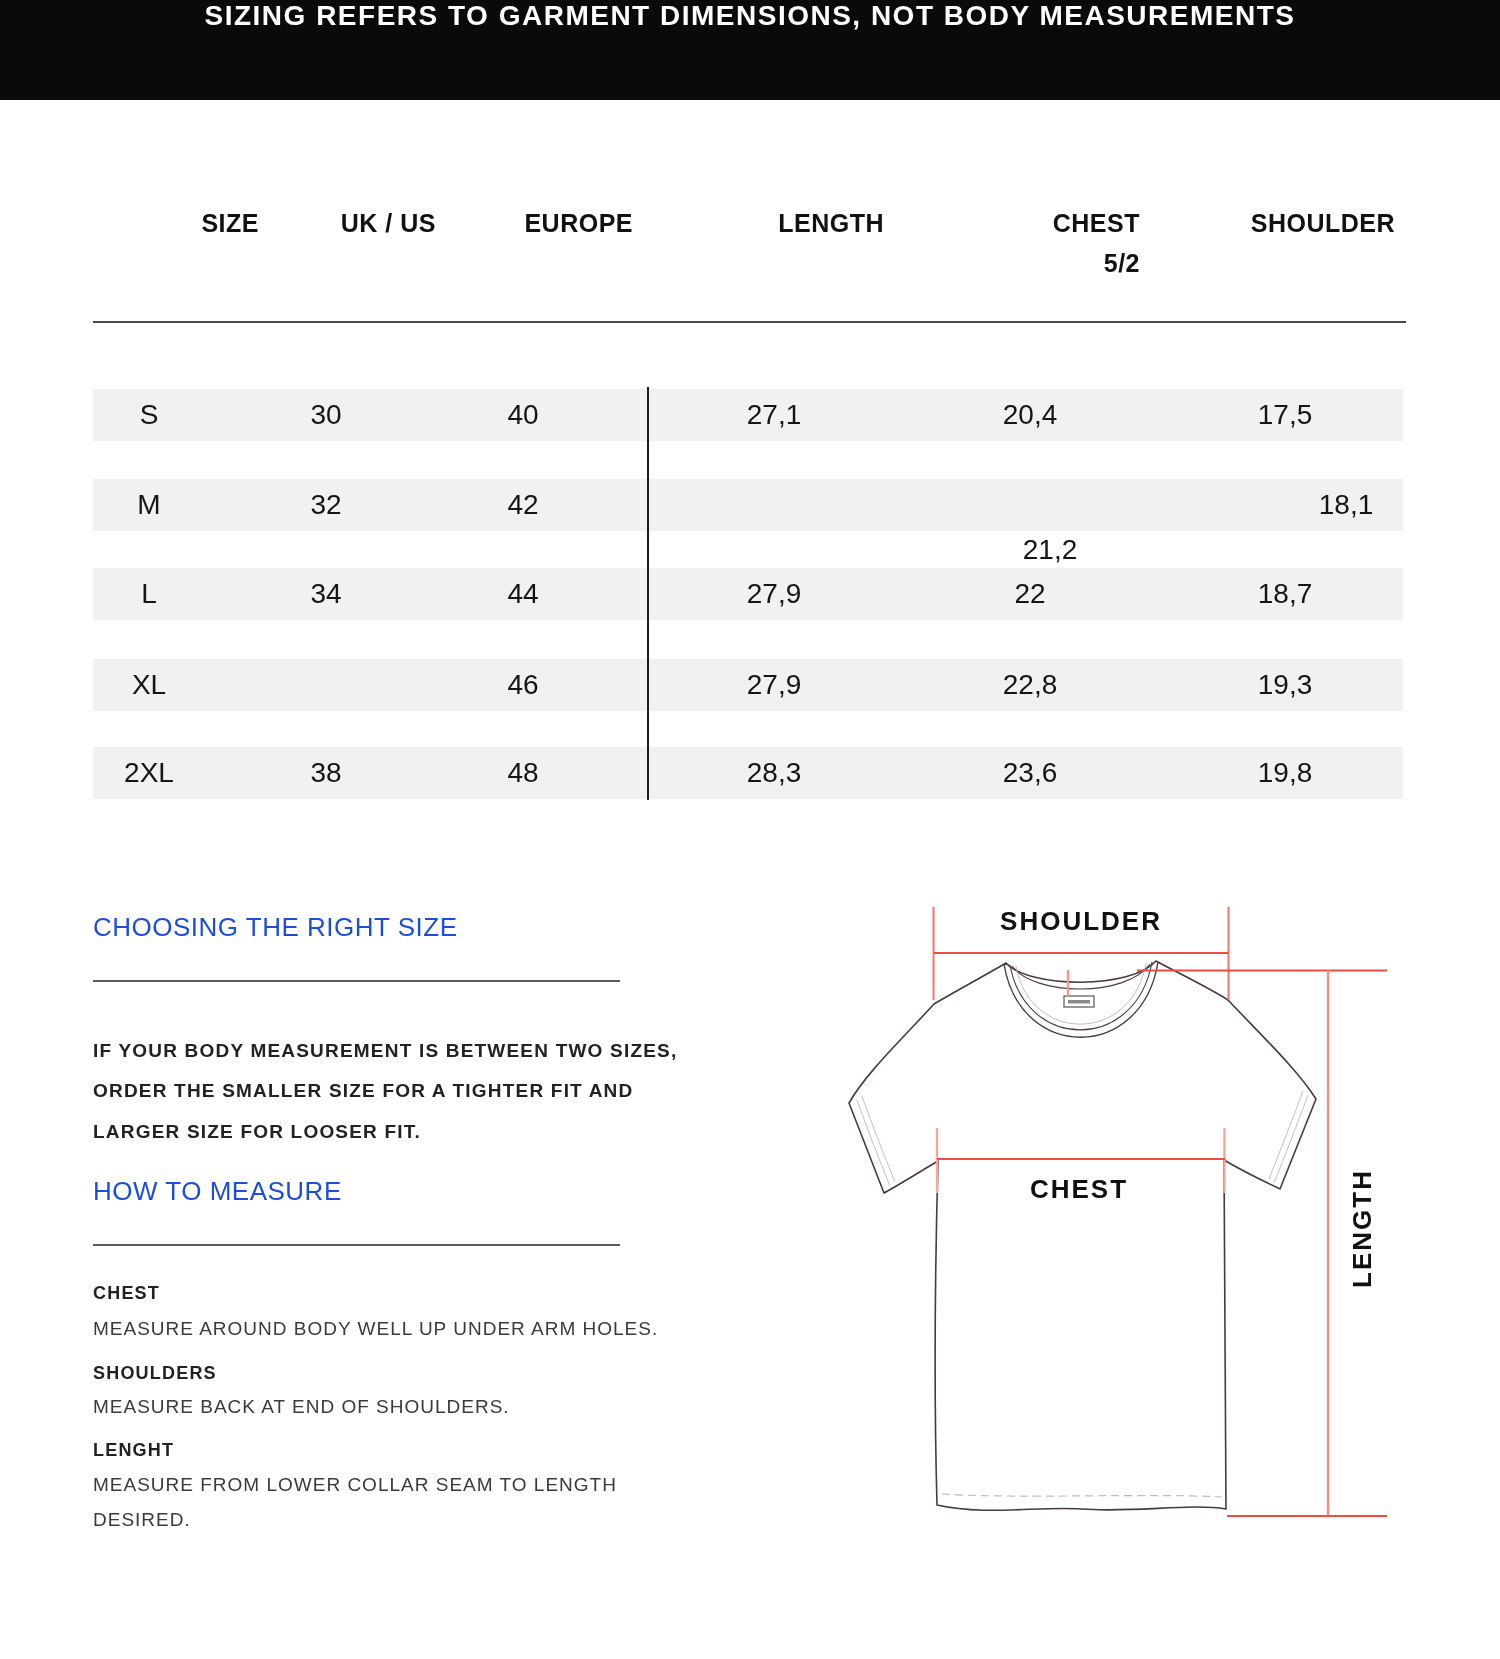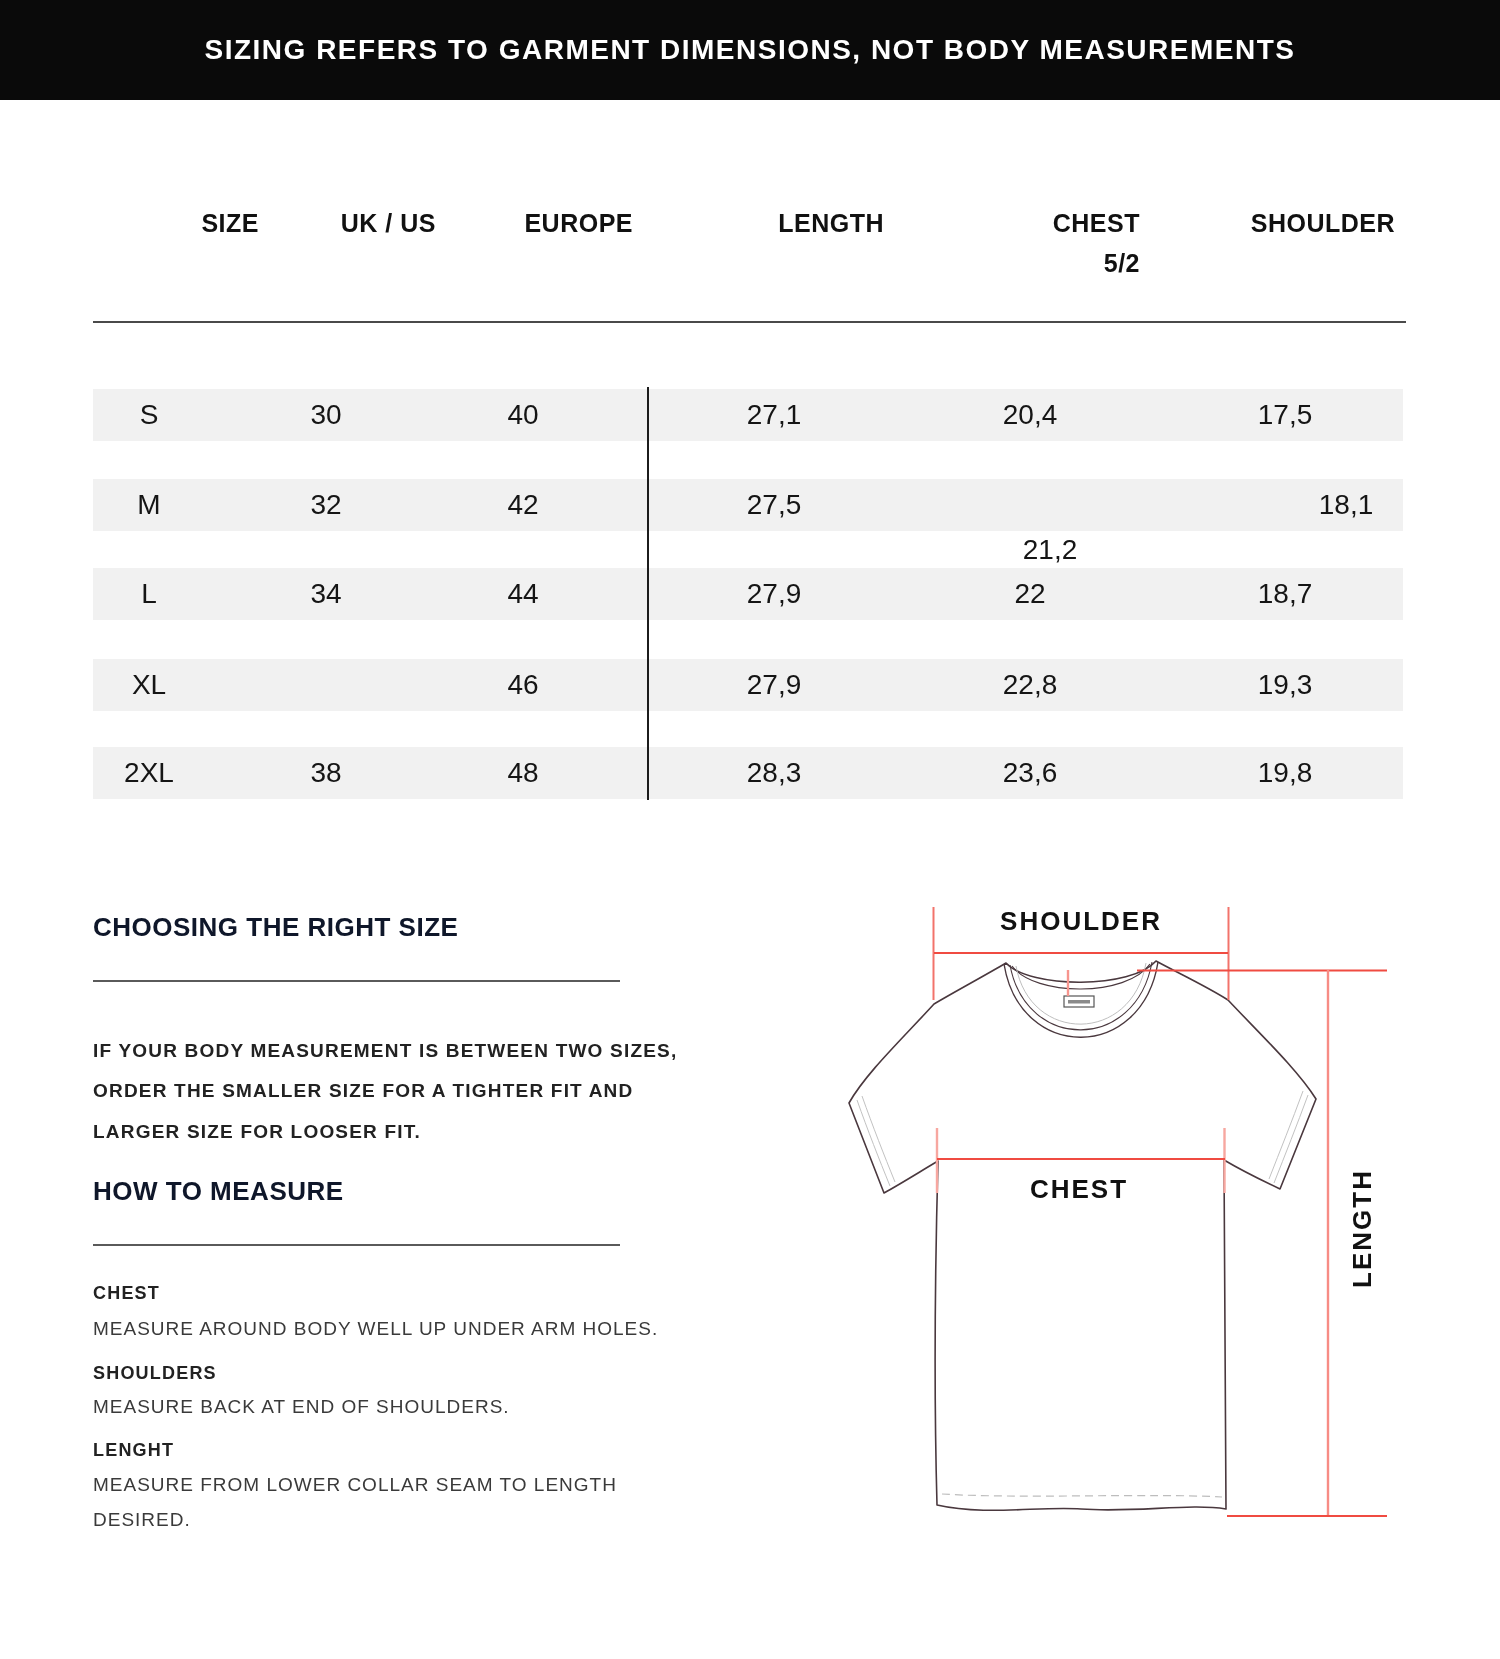--- a/index.html
+++ b/index.html
@@ -4,40 +4,40 @@
 <style>
   html,body{margin:0;padding:0;background:#fff;}
   #page{
     position:relative;width:1500px;height:1659px;background:#ffffff;overflow:hidden;
     font-family:"Liberation Sans","DejaVu Sans",sans-serif;color:#1a1a1a;
   }
   .abs{position:absolute;}
   
   .banner{
     left:0;top:0;width:1500px;height:100px;background:#0a0a0a;
-    display:flex;align-items:center;justify-content:center;
+    display:flex;align-items:flex-start;justify-content:center;
   }
   .banner span{
     color:#ffffff;font-size:28px;font-weight:700;letter-spacing:1.5px;white-space:nowrap;
   }
   
   .col-head{
     top:203px;width:220px;text-align:right;font-size:25px;font-weight:600;
     letter-spacing:.5px;line-height:40px;color:#111;
   }
   .col-head .sub{display:block;}
   .head-rule{left:93px;top:321px;width:1313px;height:2px;background:#4a4a4a;}
   .row-bg{left:93px;width:1310px;height:52px;background:#f1f1f1;}
   .cell{
     width:220px;height:52px;line-height:52px;text-align:center;
     font-size:28px;font-weight:400;color:#151515;white-space:nowrap;
   }
   .v-divider{left:647px;top:387px;width:2px;height:413px;background:#1c1c1c;}
   
-  .sec-title{left:93px;font-size:26px;font-weight:700;letter-spacing:.5px;color:#0f172a;white-space:nowrap;}
+  .sec-title{left:93px;font-size:26px;font-weight:400;letter-spacing:.5px;color:#1d4ed8;white-space:nowrap;}
   .sec-rule{left:93px;width:527px;height:2px;background:#5a5a5a;}
   .para-line{left:93px;font-size:19px;font-weight:600;letter-spacing:1.2px;color:#222;white-space:nowrap;}
   .m-label{left:93px;font-size:18px;font-weight:700;letter-spacing:1.2px;color:#222;white-space:nowrap;}
   .m-text{left:93px;font-size:19px;font-weight:400;letter-spacing:1px;color:#3a3a3a;white-space:nowrap;}
   
   .diag-label{font-size:26px;font-weight:700;letter-spacing:2px;color:#111;text-align:center;white-space:nowrap;}
   .shoulder-label{left:961px;top:906px;width:240px;}
   .chest-label{left:959px;top:1174px;width:240px;}
   .length-label{left:1282px;top:1213px;width:160px;transform:rotate(-90deg);transform-origin:center center;}
   svg{position:absolute;left:0;top:0;pointer-events:none;}
@@ -72,21 +72,20 @@
   <div class="abs cell" style="left:39px;top:389px;">S</div>
   <div class="abs cell" style="left:216px;top:389px;">30</div>
   <div class="abs cell" style="left:413px;top:389px;">40</div>
   <div class="abs cell" style="left:664px;top:389px;">27,1</div>
   <div class="abs cell" style="left:920px;top:389px;">20,4</div>
   <div class="abs cell" style="left:1175px;top:389px;">17,5</div>
 
   <div class="abs cell" style="left:39px;top:479px;">M</div>
   <div class="abs cell" style="left:216px;top:479px;">32</div>
   <div class="abs cell" style="left:413px;top:479px;">42</div>
-  <div class="abs cell" style="left:664px;top:479px;">27,5</div>
   <div class="abs cell" style="left:940px;top:479px;margin-top:45px;">21,2</div>
   <div class="abs cell" style="left:1236px;top:479px;">18,1</div>
 
   <div class="abs cell" style="left:39px;top:568px;">L</div>
   <div class="abs cell" style="left:216px;top:568px;">34</div>
   <div class="abs cell" style="left:413px;top:568px;">44</div>
   <div class="abs cell" style="left:664px;top:568px;">27,9</div>
   <div class="abs cell" style="left:920px;top:568px;">22</div>
   <div class="abs cell" style="left:1175px;top:568px;">18,7</div>
 

